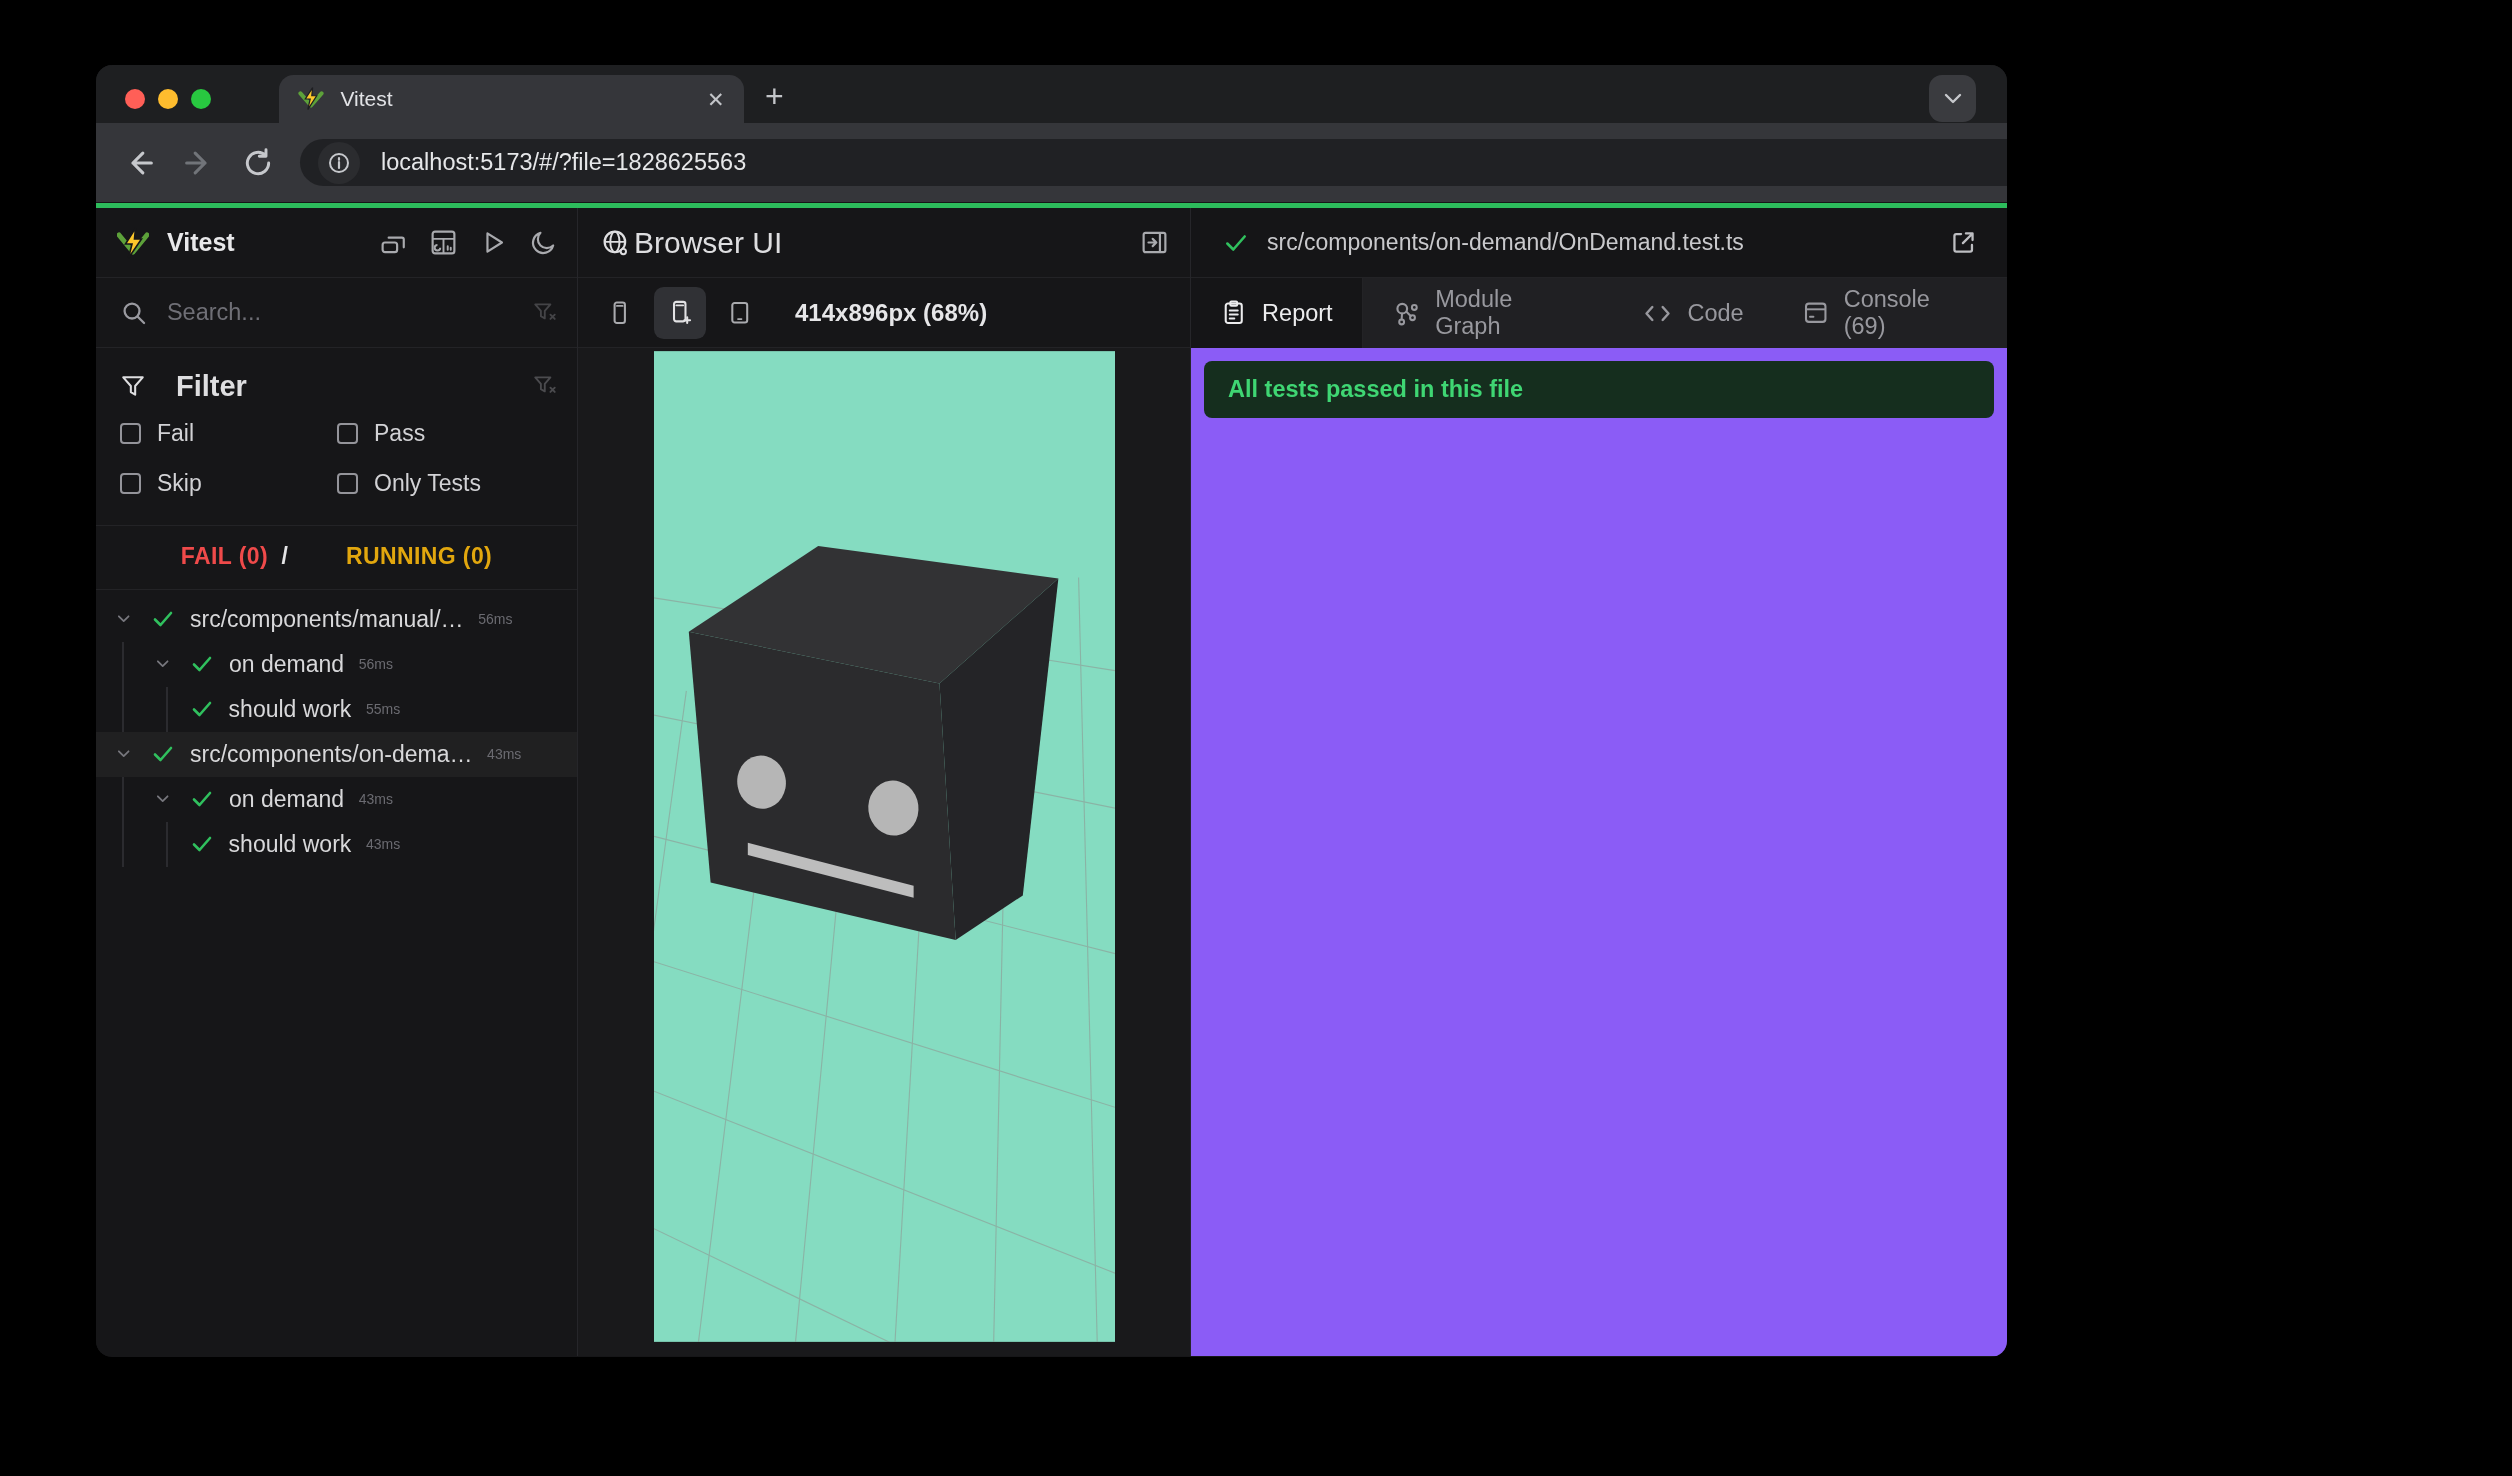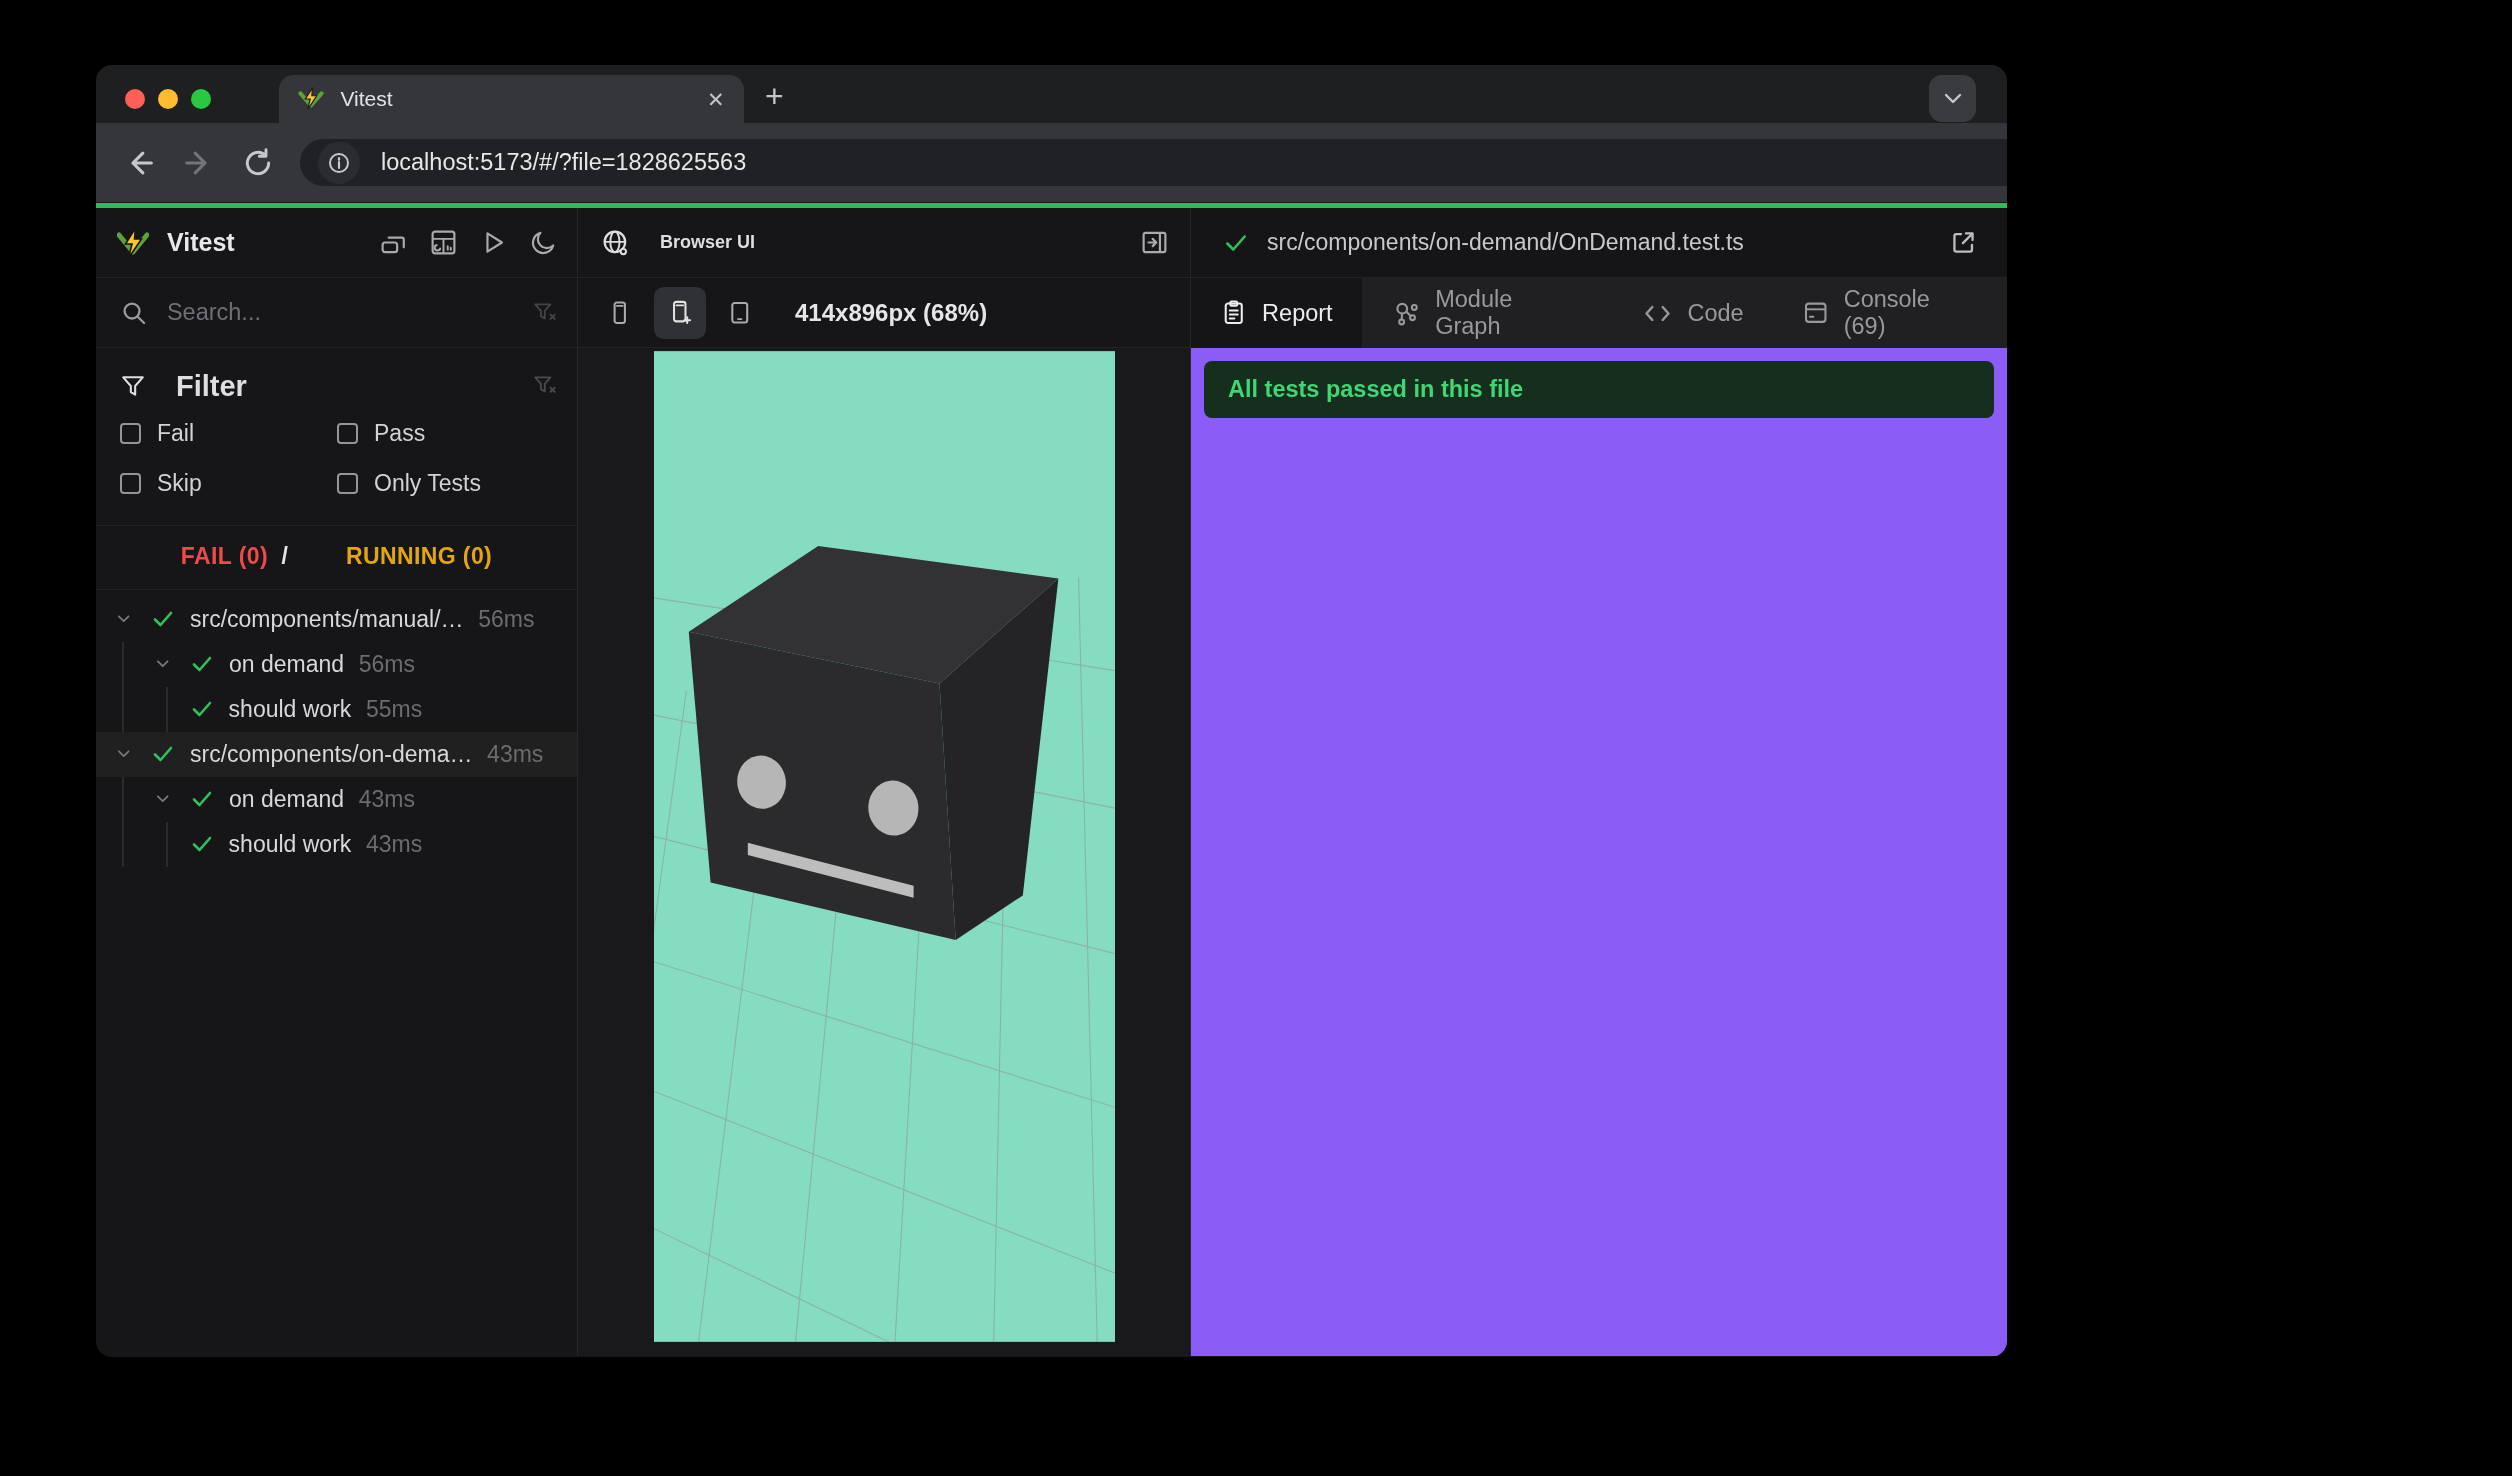--- a/index.html
+++ b/index.html
@@ -78,30 +78,30 @@
   .statline { font-size:23px; font-weight:bold; line-height:34px; letter-spacing:0.4px; }
   .statline .sep { color:#e4e4e6; }
 
   
   .ltree { flex:1; overflow:hidden; padding-top:6.5px; }
   .trow { height:45px; display:flex; align-items:center; position:relative; font-size:23px; }
   .trow.selected { background:rgba(255,255,255,.045); }
   .trow .chev { width:19.4px; height:19.4px; color:#77777d; flex:none; }
   .trow .tcheck { width:24px; height:24px; flex:none; }
   .trow .tlabel { color:#d8d8da; margin-left:14.6px; white-space:nowrap; }
-  .trow .tdur { color:#6b6b71; font-size:23px; margin-left:14.6px; }
+  .trow .tdur { color:#6b6b71; font-size:14px; margin-left:14.6px; }
   .guide { position:absolute; top:0; bottom:0; width:1.6px; background:#2b2b2f; }
   .g1 { left:26px; } .g2 { left:70px; }
   .d0 { padding-left:18px; } .d0 .chev{ margin-right:18px; }
   .d1 { padding-left:57px; } .d1 .chev{ margin-right:18px; }
   .d2 { padding-left:94px; }
 
   
   .mheader { padding:0 21px 0 23px; color:#dedee0; }
-  .mtitle { font-size:18px; font-weight:bold; margin-left:30px; flex:1; }
+  .mtitle { font-size:30px; font-weight:normal; margin-left:4px; flex:1; }
   .mtoolbar { padding:0 16px; gap:8px; }
   .devbtn { width:52px; height:52px; border-radius:9.7px; display:flex; align-items:center; justify-content:center; color:#a9aaae; }
   .devbtn.active { background:#303135; color:#e2e2e4; }
   .viewport-label { color:#e6e6e8; font-size:24px; font-weight:bold; margin-left:21px; }
   .mpreview { flex:1; background:#19191b; display:flex; justify-content:center; align-items:flex-start; padding-top:3.2px; }
   .iframe { width:461px; height:991px; flex:none; }
 
   
   .rheader { padding:0 29px 0 32px; }
   .fpath { color:#c9c9cc; font-size:23px; margin-left:18px; flex:1; }

